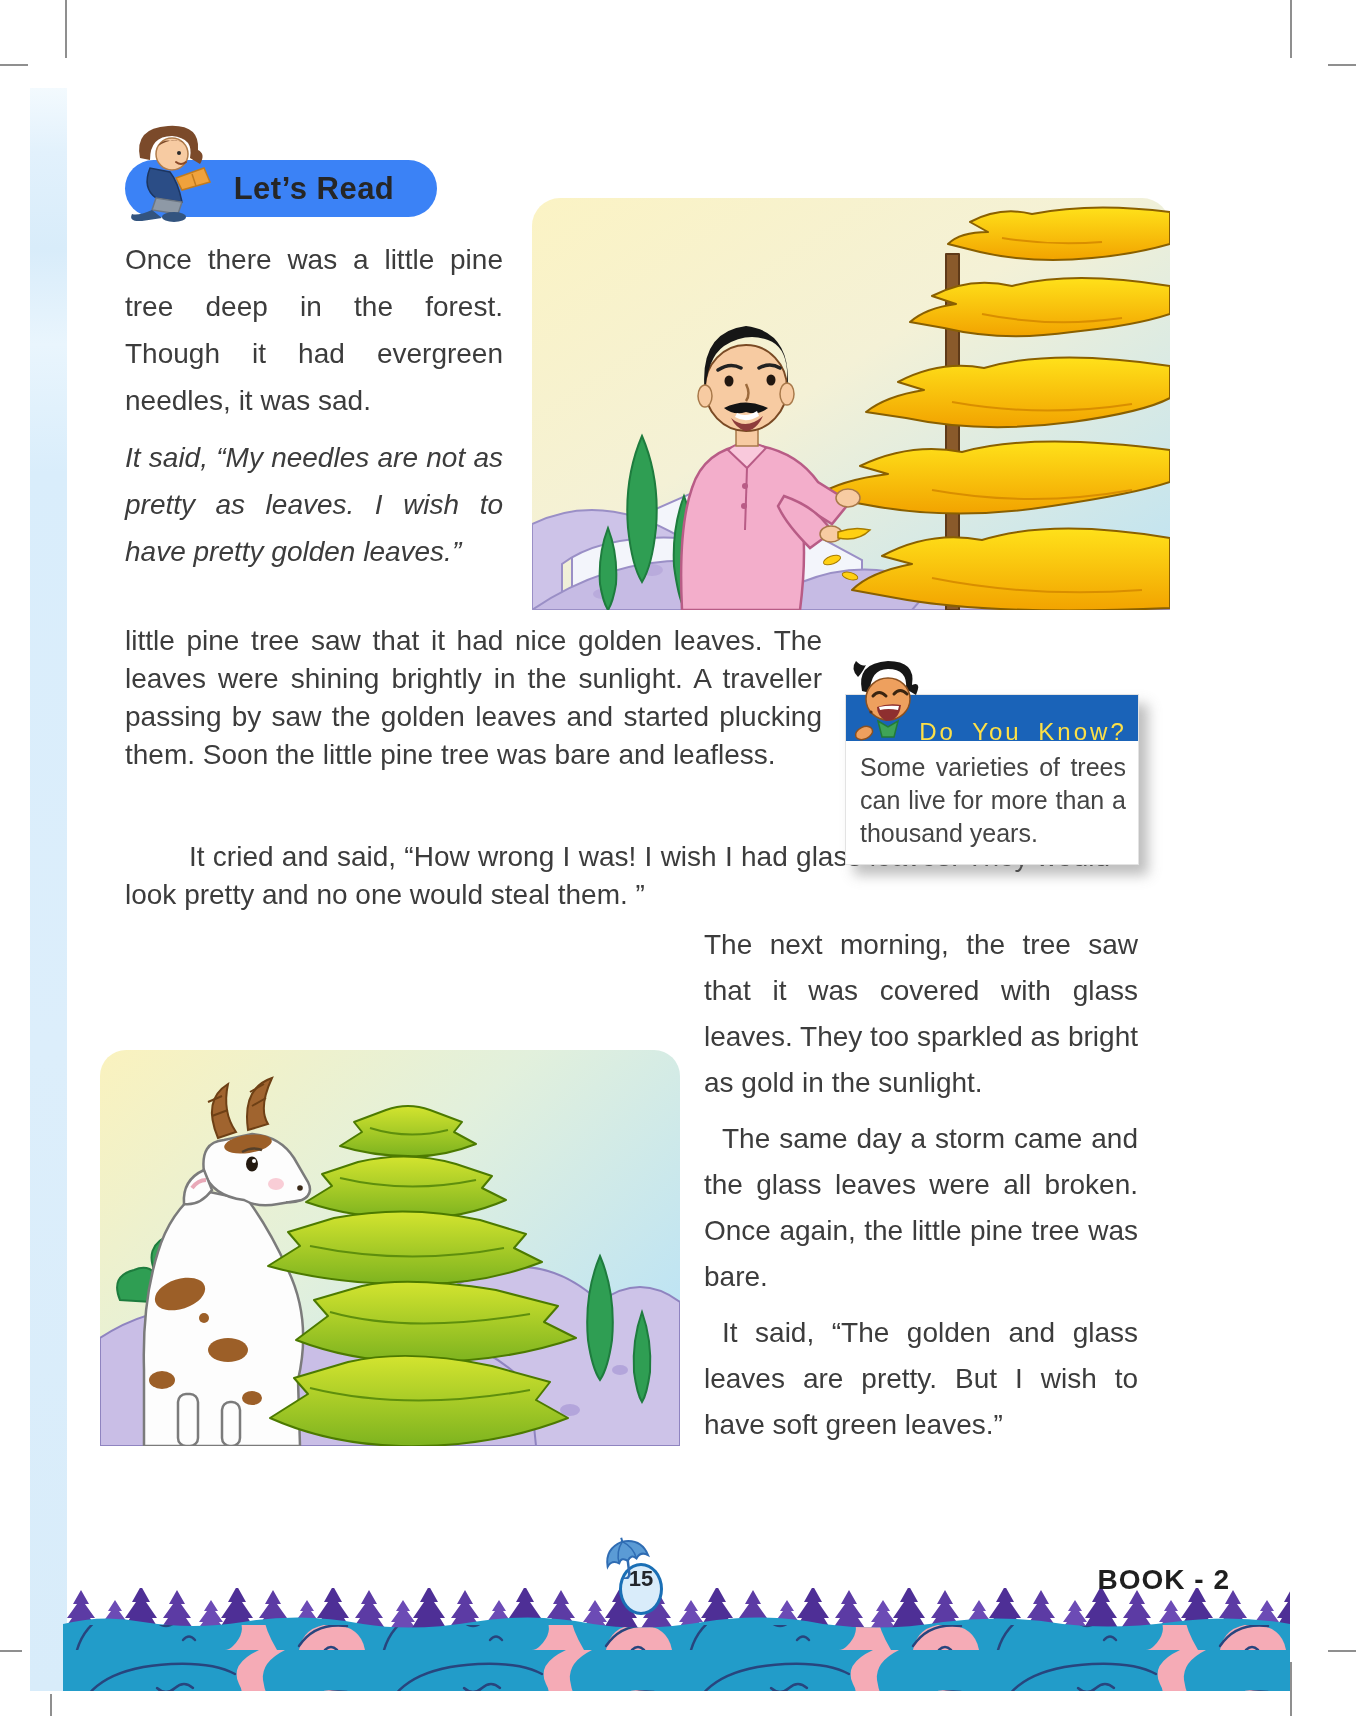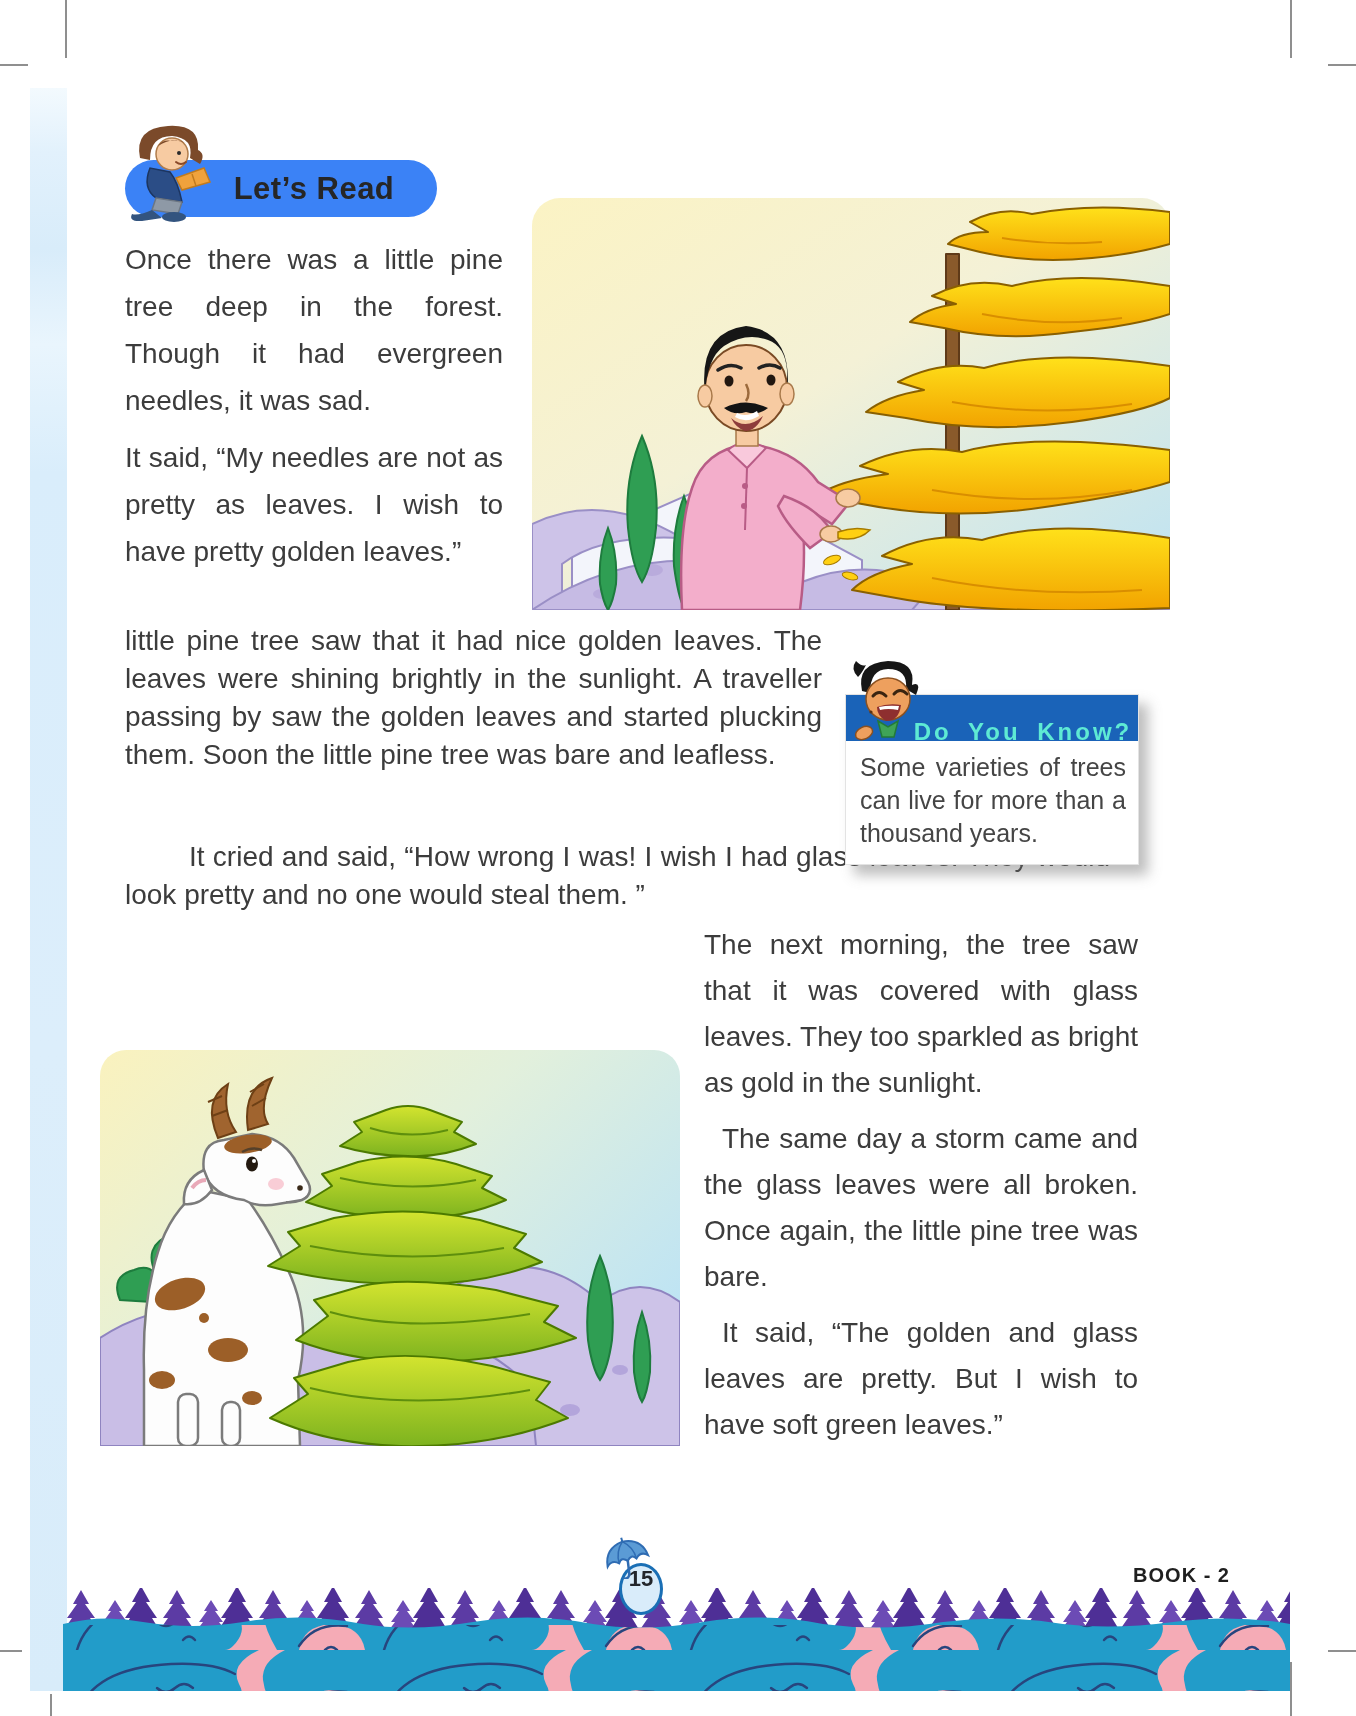--- a/index.html
+++ b/index.html
@@ -10,48 +10,48 @@
       background:linear-gradient(180deg,#f3fafe 0%,#e2f1fc 4%,#d8ecfa 10%,#e9f5fd 16%,#d9edfb 24%,#dceefb 60%,#d8ecfa 100%);}
   
   .lets-read{position:absolute;left:125px;top:160px;width:312px;height:57px;background:#3b82f6;
       border-radius:29px;display:flex;align-items:center;justify-content:center;padding-left:66px;box-sizing:border-box;}
   .lets-read span{font-size:31px;font-weight:bold;color:#262626;letter-spacing:.5px;}
   .boy-icon{position:absolute;left:118px;top:118px;width:100px;height:104px;z-index:3;}
   
   .story{color:#3c3c3c;}
   .p1block{position:absolute;left:125px;top:236px;width:378px;}
   .p1block p{margin:0;font-size:28px;line-height:47px;text-align:justify;}
-  .p1block p + p{margin-top:10px;}
+  .p1block p + p{margin-top:10px;font-style:italic;}
   .p3a{position:absolute;left:125px;top:584px;width:560px;font-size:28px;line-height:38px;
        text-indent:64px;word-spacing:30px;}
   .p3b{position:absolute;left:125px;top:622px;width:697px;font-size:28px;line-height:38px;text-align:justify;}
   .p4{position:absolute;left:125px;top:838px;width:985px;font-size:28px;line-height:38px;
       text-indent:64px;text-align:justify;}
   .rightcol{position:absolute;left:704px;top:922px;width:434px;}
   .rightcol p{margin:0;font-size:28px;line-height:46px;text-align:justify;}
   .rightcol p + p{margin-top:10px;}
   .rightcol p.ind{text-indent:18px;}
   
   .dyk{position:absolute;left:845px;top:694px;width:292px;z-index:2;
        box-shadow:9px 10px 12px rgba(110,110,110,.45);background:#fff;border:1px solid #e3e3e3;}
   .dyk-head{height:46px;background:#1A63B8;display:flex;align-items:center;justify-content:center;padding-left:62px;}
-  .dyk-head span{color:#5eead4;font-weight:bold;font-size:24px;letter-spacing:3px;word-spacing:7px;margin-top:28px;}
+  .dyk-head span{color:#fde047;font-weight:normal;font-size:24px;letter-spacing:3px;word-spacing:7px;margin-top:28px;}
   .dyk-body{padding:10px 12px 14px 14px;font-size:25px;line-height:33px;color:#454545;text-align:justify;}
   .dyk-boy{position:absolute;left:2px;top:-40px;width:80px;height:88px;}
   
   .illus{position:absolute;}
   .illus-man{left:532px;top:198px;width:638px;height:412px;}
   .illus-goat{left:100px;top:1050px;width:580px;height:396px;}
   
   .umbrella{position:absolute;left:598px;top:1537px;width:58px;height:42px;z-index:6;}
   .page-badge{position:absolute;left:619px;top:1563px;width:44px;height:52px;background:#D9ECFA;
       border:3px solid #1A6FB5;border-radius:50%;display:flex;align-items:flex-start;justify-content:center;z-index:5;box-sizing:border-box;}
   .page-badge span{font-size:22px;font-weight:bold;color:#23262b;}
   .book-label{position:absolute;left:1080px;top:1564px;width:150px;text-align:right;
-      font-size:20px;font-weight:bold;color:#1f1f1f;letter-spacing:1px;z-index:5;}
+      font-size:28px;font-weight:bold;color:#1f1f1f;letter-spacing:1px;z-index:5;}
   .band{position:absolute;left:63px;top:1584px;width:1227px;height:107px;z-index:4;}
 </style>
 </head>
 <body>
 
 <div class="page">
 
   <div class="crop" style="left:65px;top:0;width:2px;height:58px;"></div>
   <div class="crop" style="left:1290px;top:0;width:2px;height:58px;"></div>
   <div class="crop" style="left:0;top:64px;width:28px;height:2px;"></div>

